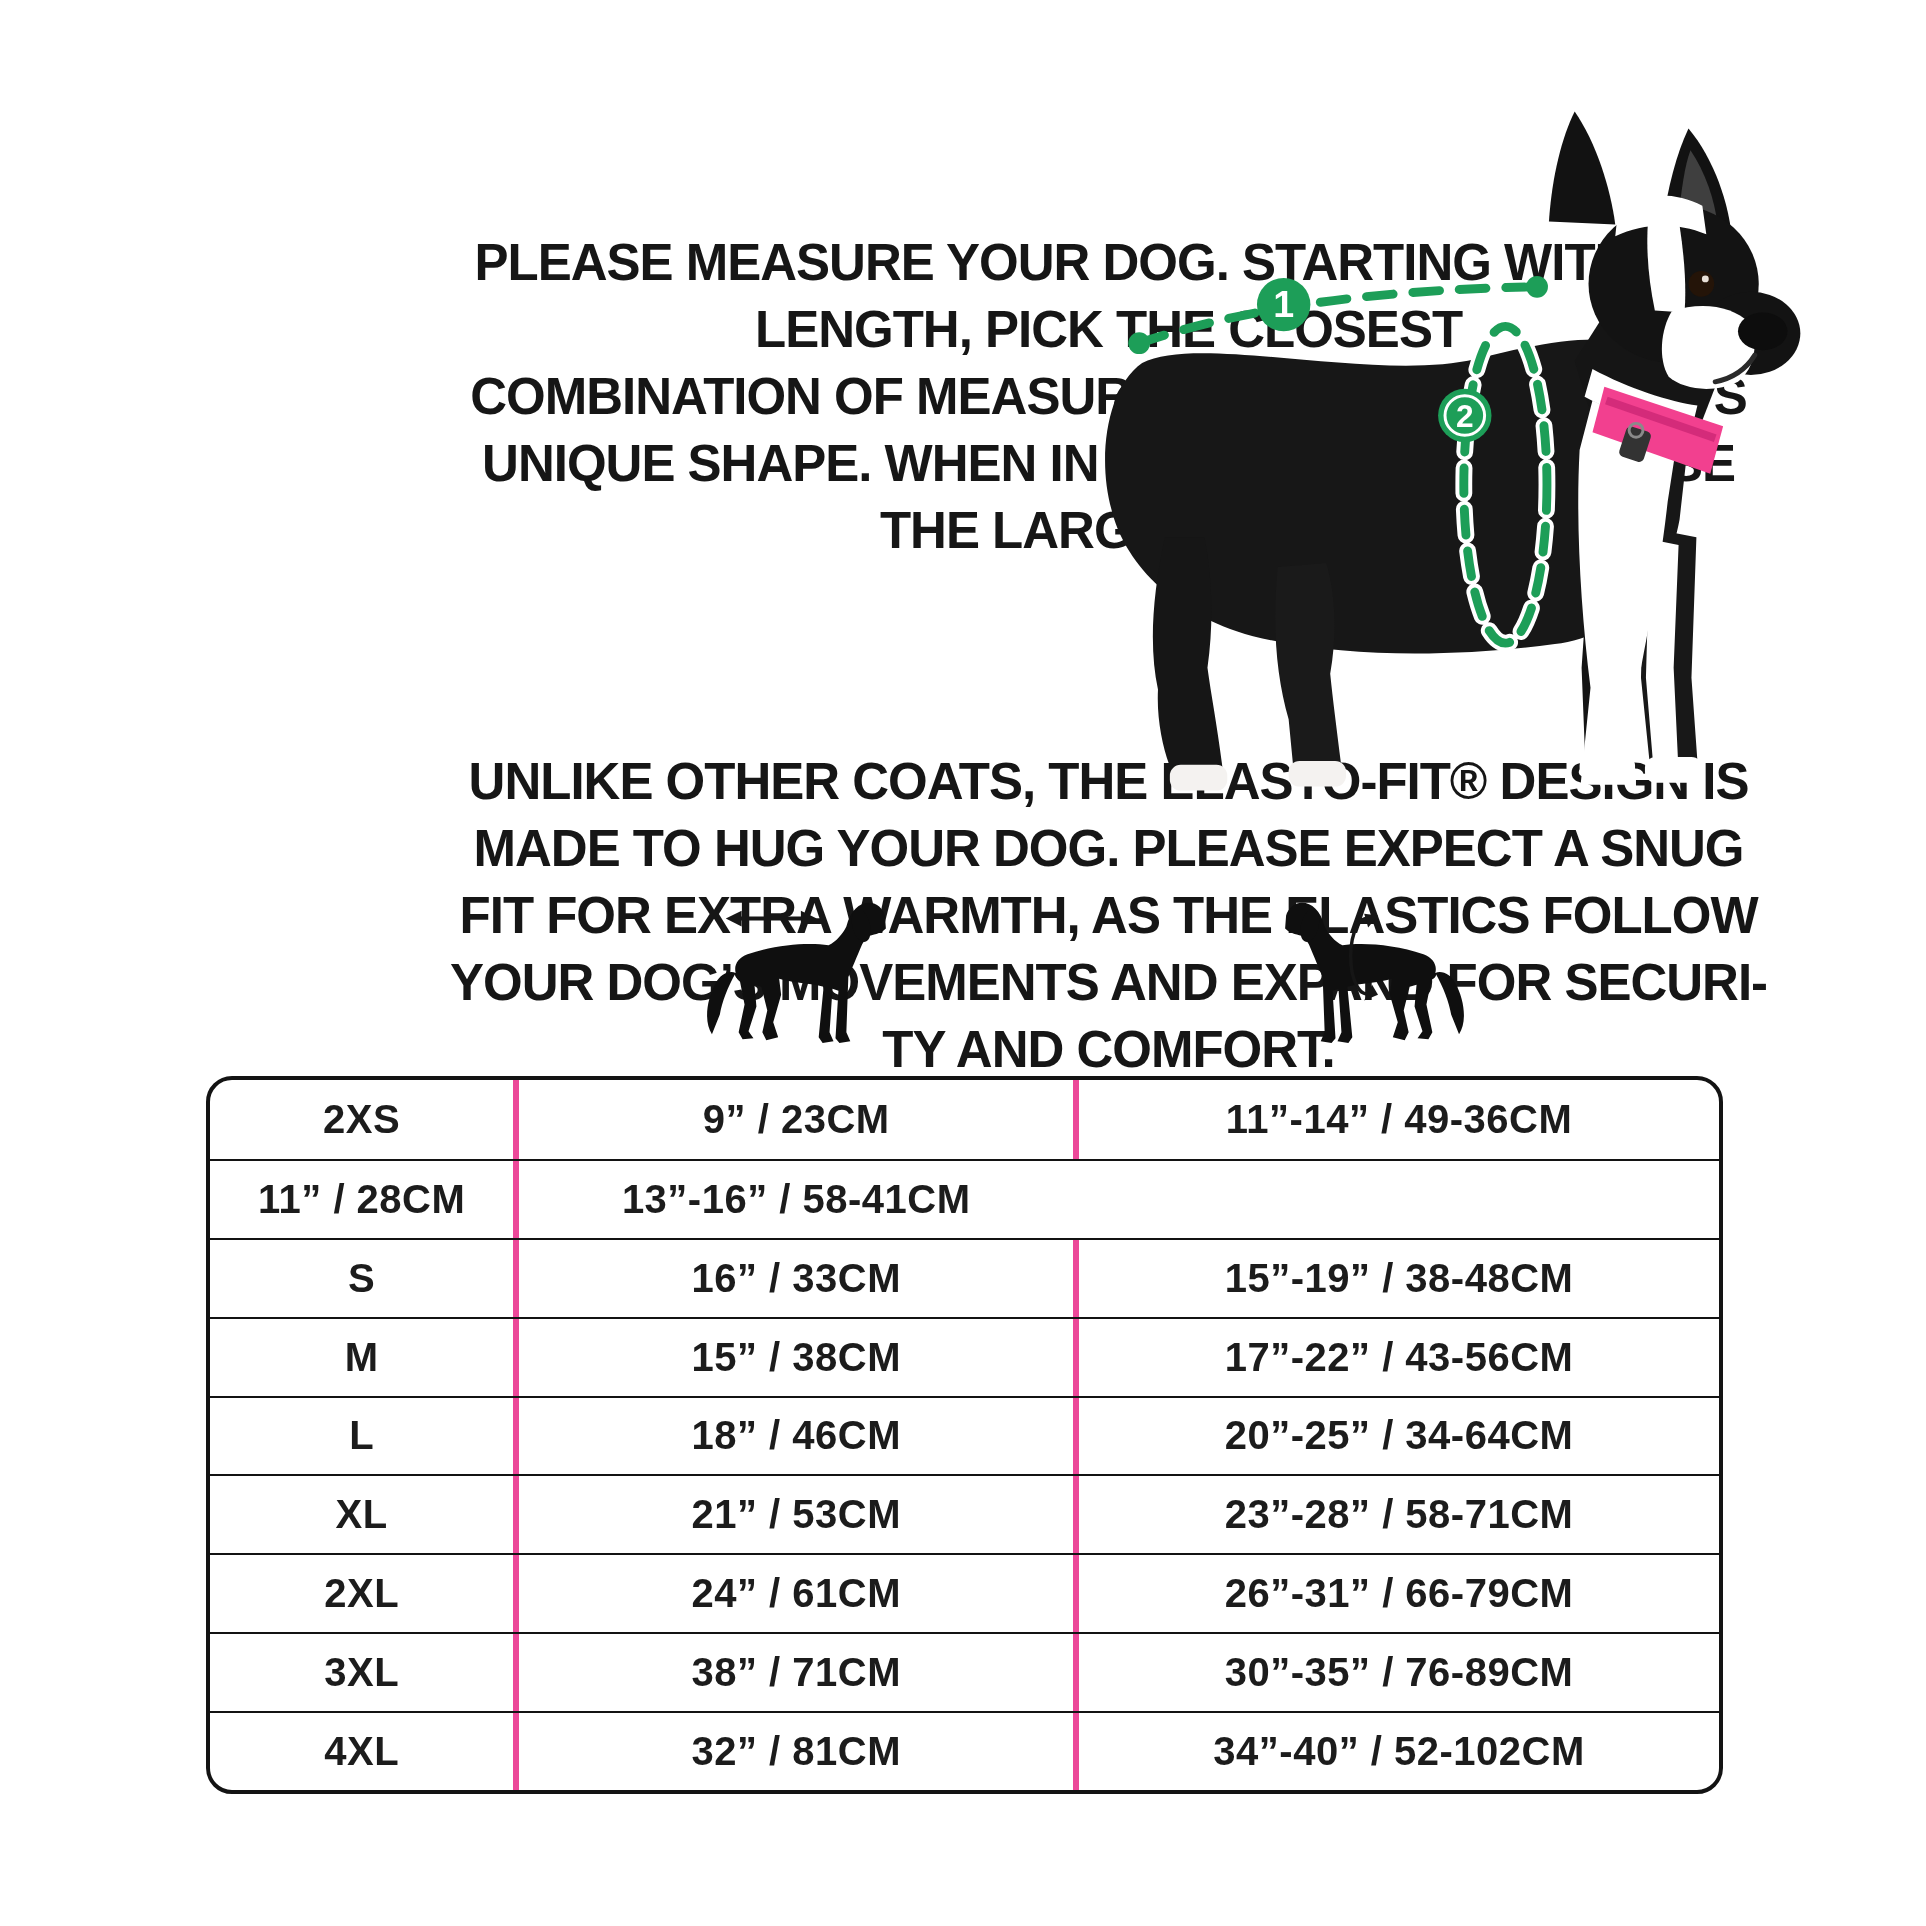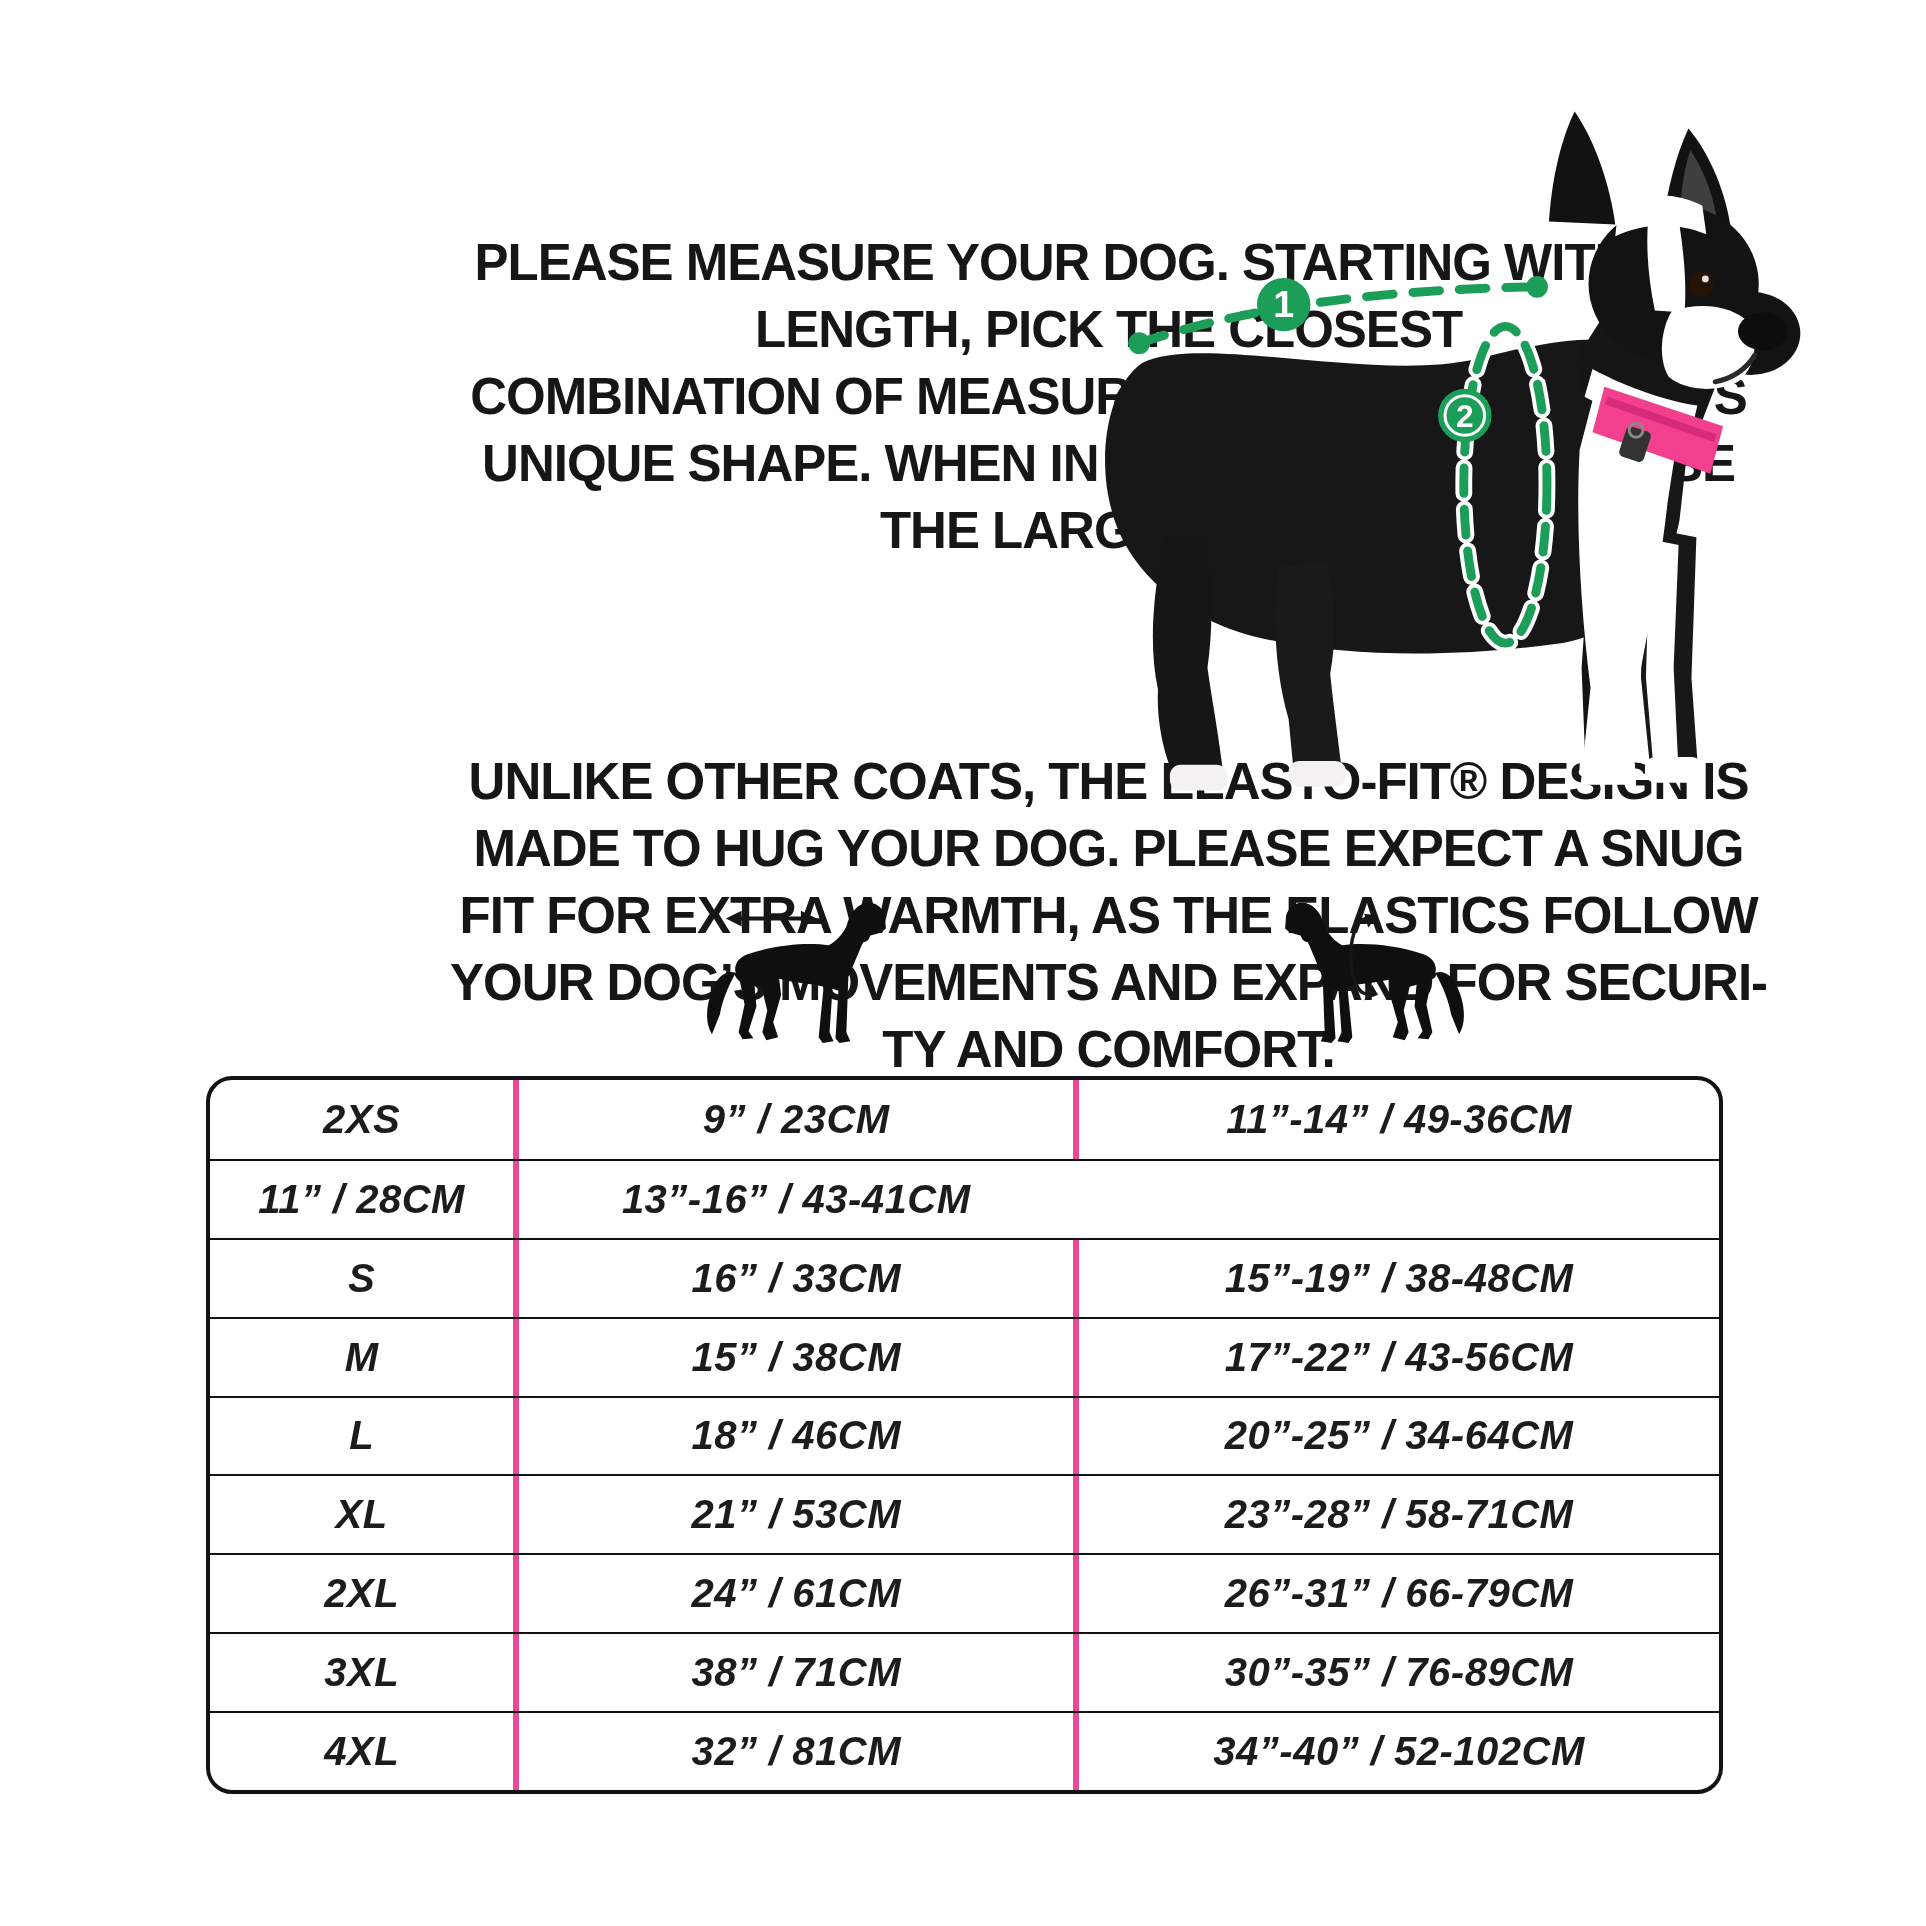--- a/index.html
+++ b/index.html
@@ -19,21 +19,21 @@
   .photo{position:absolute;left:1040px;top:74px;width:812px;height:772px;}
 
   
   .sil{position:absolute;width:188px;height:168px;}
   .sil1{left:698px;top:884px;}
   .sil2{left:1285px;top:884px;}
 
   
   .size-table{position:absolute;left:206px;top:1076px;width:1517px;height:718px;
               border:4px solid #131313;border-radius:26px;overflow:hidden;
-              display:grid;grid-auto-rows:1fr;background:#fff;box-sizing:border-box;font-style:italic;}
+              display:grid;grid-auto-rows:1fr;background:#fff;box-sizing:border-box;}
   .trow{display:grid;grid-template-columns:20.1% 37.1% 42.8%;border-top:2px solid #131313;}
   .trow:first-child{border-top:none;}
   .tcell{display:flex;align-items:center;justify-content:center;
          font-size:40px;font-weight:bold;letter-spacing:0.5px;color:#1c1c1c;}
   .tcell + .tcell{border-left:6px solid #ec4899;}
 </style>
 </head>
 <body>
 
 <div class="intro">
@@ -201,21 +201,21 @@
 </div>
 
 <div class="size-table">
     <div class="trow">
       <div class="tcell">2XS</div>
       <div class="tcell">9” / 23CM</div>
       <div class="tcell">11”-14” / 49-36CM</div>
     </div>
     <div class="trow">
       <div class="tcell">11” / 28CM</div>
-      <div class="tcell">13”-16” / 43-41CM</div>
+      <div class="tcell">13”-16” / 58-41CM</div>
     </div>
     <div class="trow">
       <div class="tcell">S</div>
       <div class="tcell">16” / 33CM</div>
       <div class="tcell">15”-19” / 38-48CM</div>
     </div>
     <div class="trow">
       <div class="tcell">M</div>
       <div class="tcell">15” / 38CM</div>
       <div class="tcell">17”-22” / 43-56CM</div>

